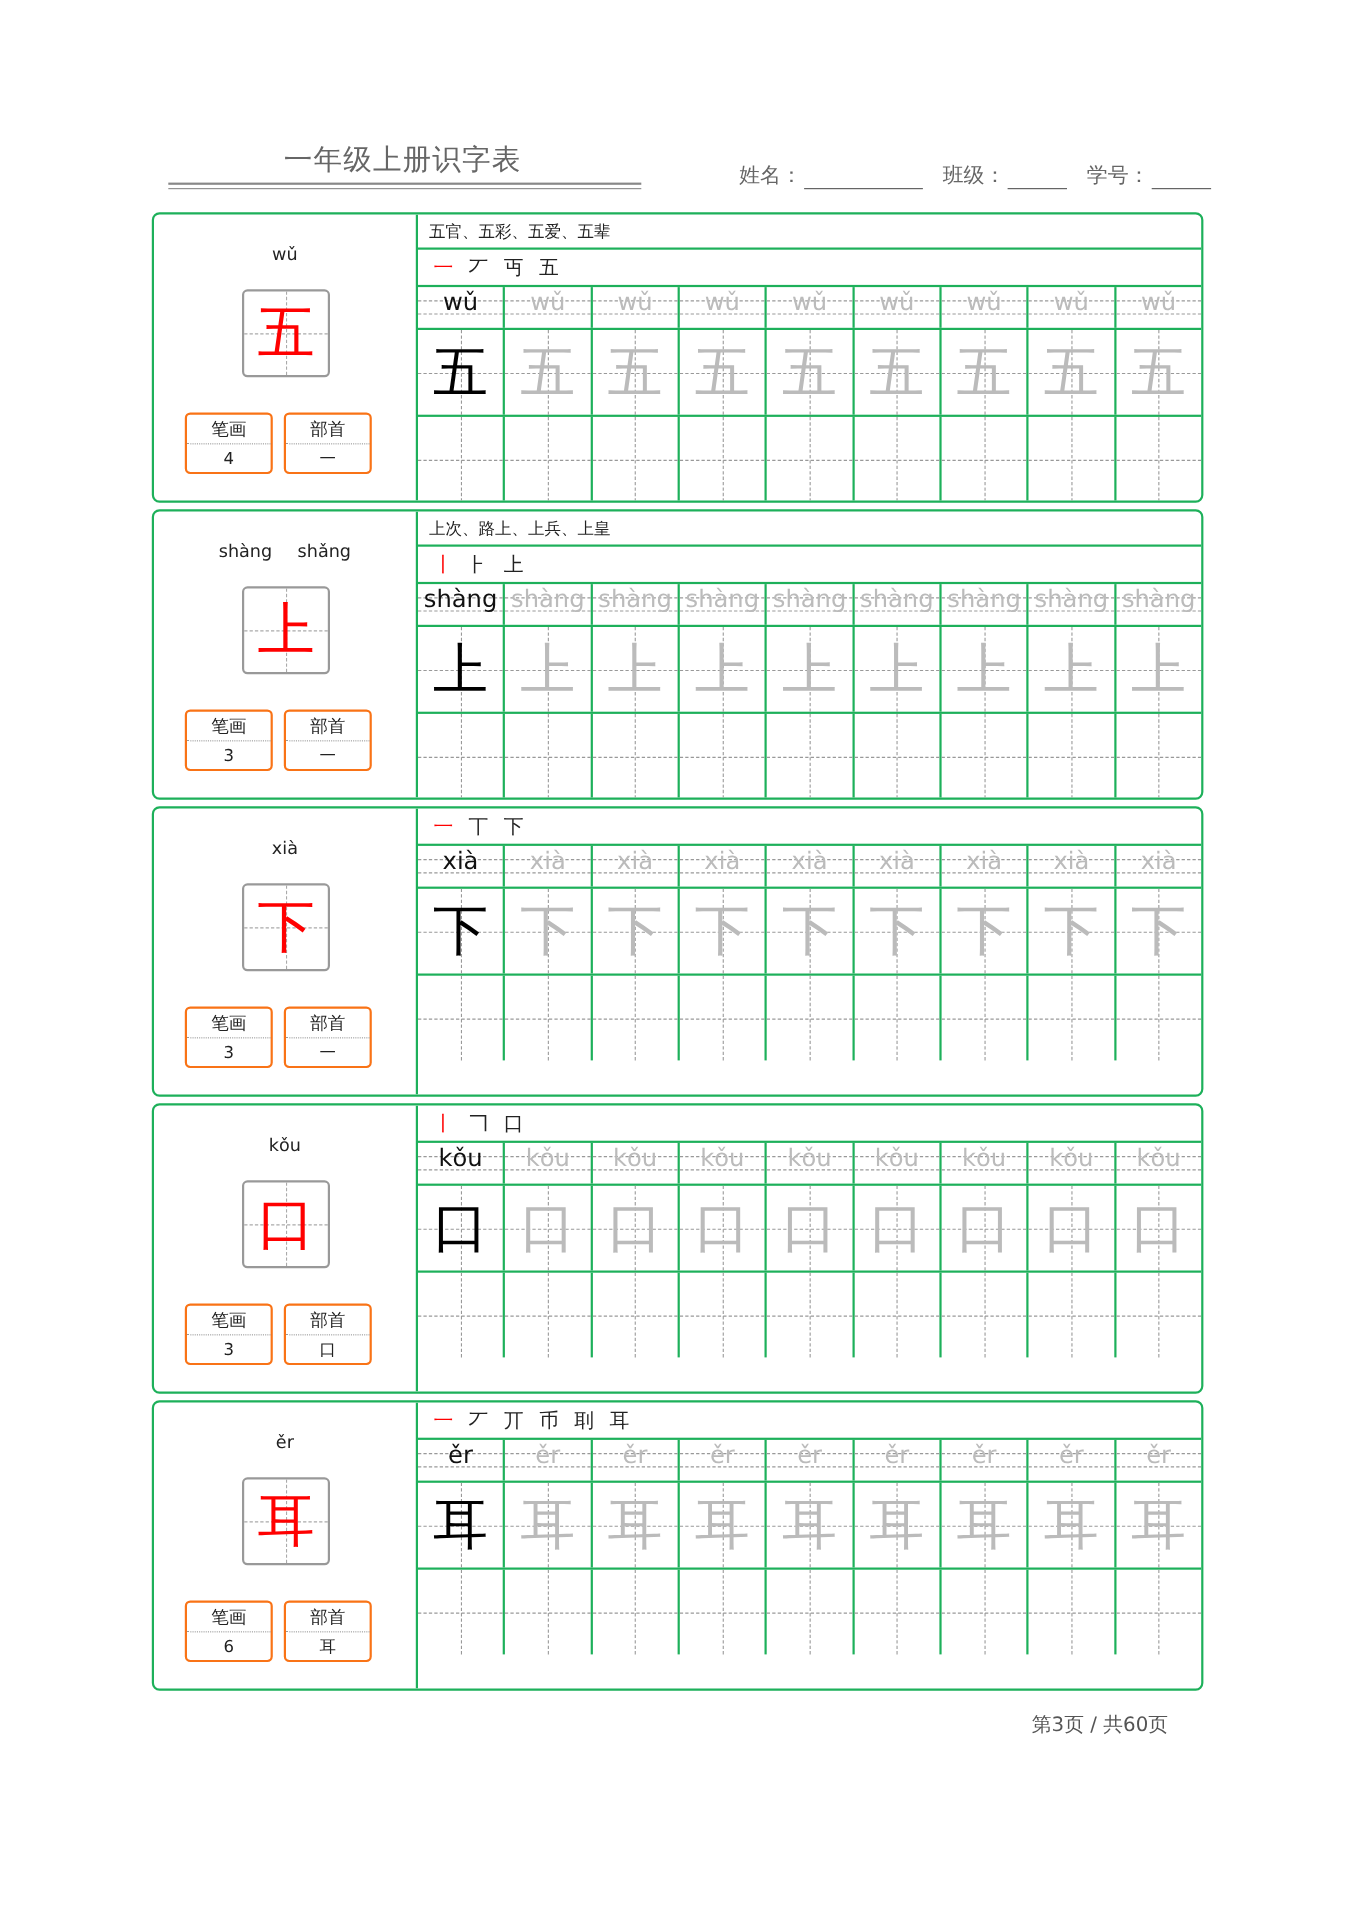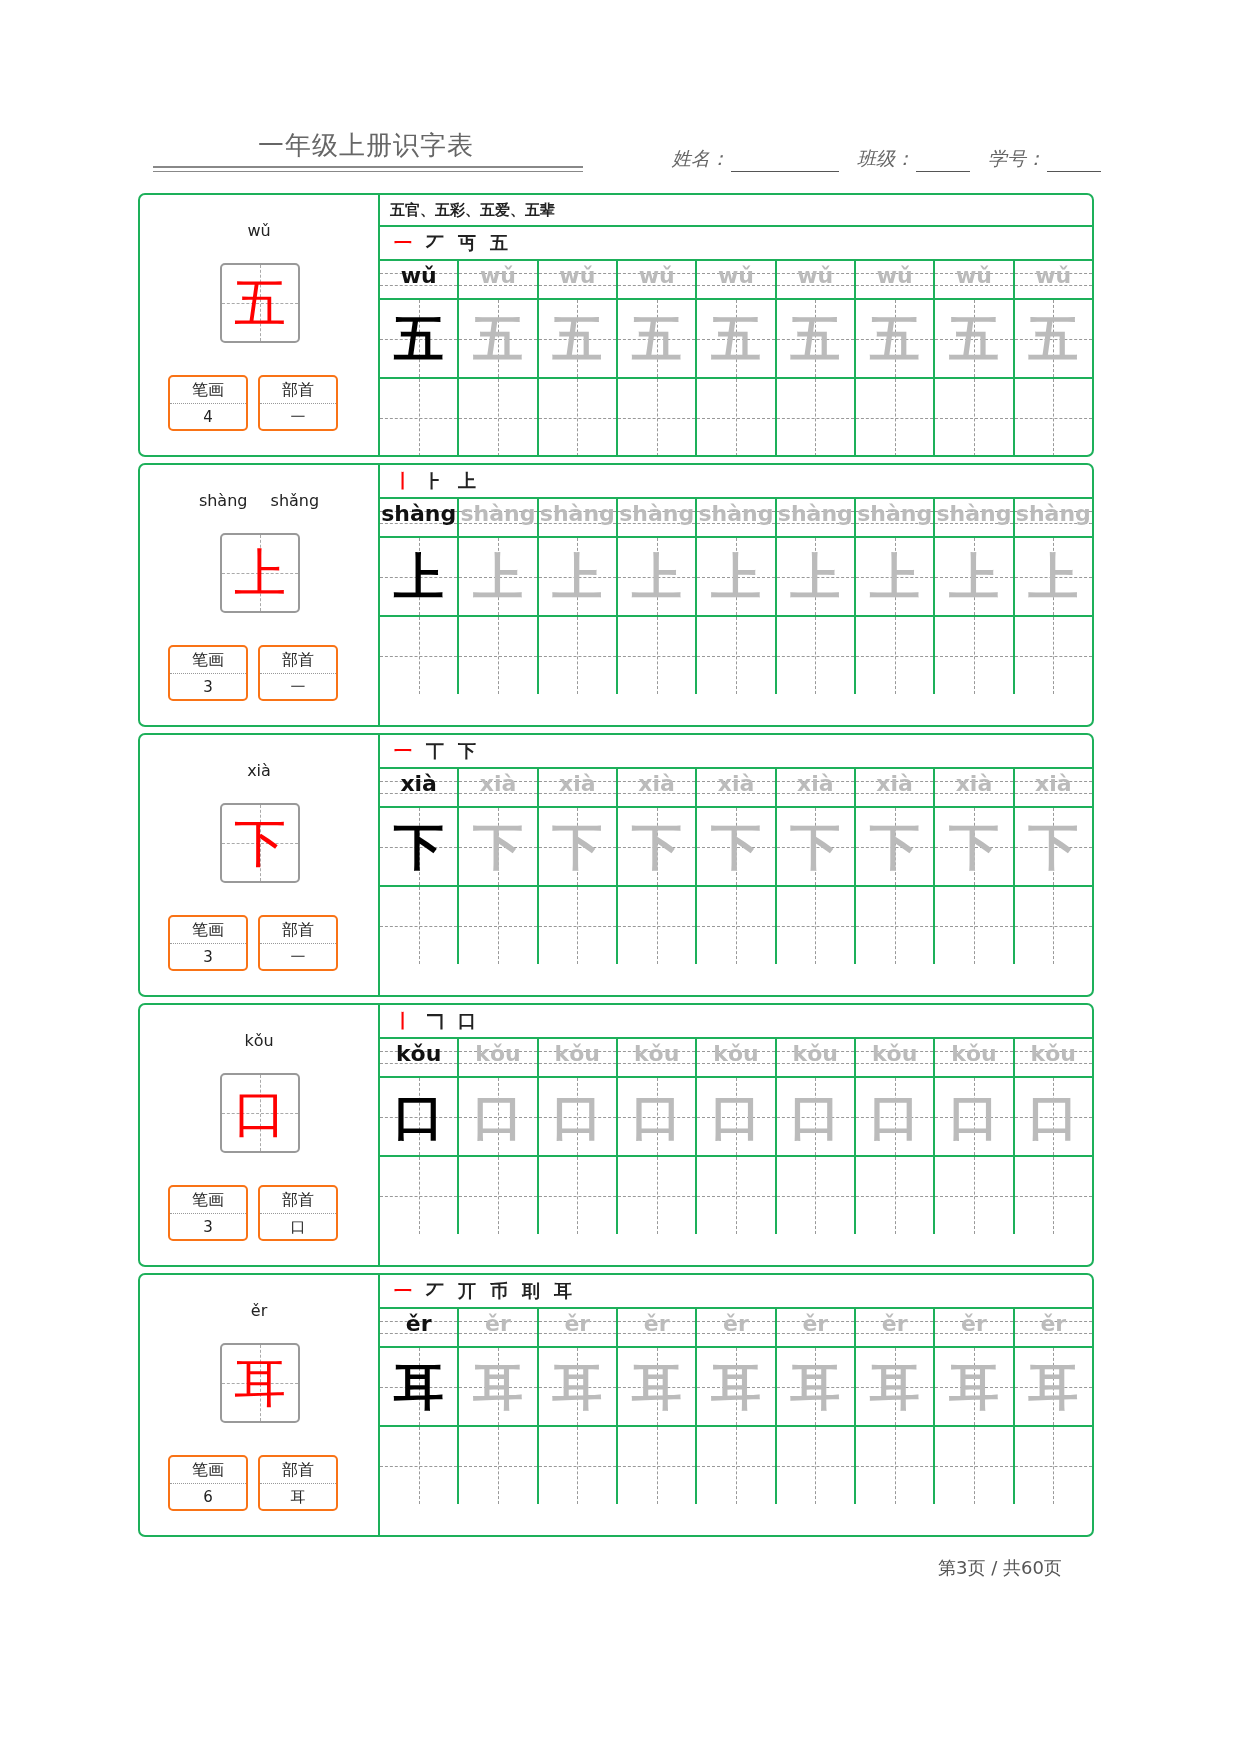--- a/index.html
+++ b/index.html
@@ -1,33 +1,33 @@
 <!DOCTYPE html>
 <html><head>
 <meta charset="utf-8">
 <style>
   html,body{margin:0;padding:0;background:#fff;}
   body{width:1240px;height:1754px;position:relative;font-family:"DejaVu Sans","Liberation Sans",sans-serif;color:#222;overflow:hidden;}
   .title{position:absolute;left:150px;top:128px;width:432px;text-align:center;font-size:26px;font-weight:normal;color:#666;letter-spacing:1px;}
   .title-rule1{position:absolute;left:153px;top:166px;width:430px;height:0;border-top:2px solid #888;}
   .title-rule2{position:absolute;left:153px;top:171px;width:430px;height:0;border-top:1px solid #888;}
   .fields{position:absolute;left:672px;top:146px;font-size:19px;color:#666;display:flex;align-items:flex-end;}
-  .field-label{margin-right:2px;font-style:italic;}
+  .field-label{margin-right:2px;}
   .field-line{display:inline-block;border-bottom:1.5px solid #555;height:22px;margin-right:18px;}
   .card{position:absolute;left:138px;width:956px;height:264px;border:2px solid #1db05a;border-radius:7px;box-sizing:border-box;overflow:hidden;}
   .left{position:absolute;left:0;top:0;width:240px;height:100%;border-right:2px solid #1db05a;box-sizing:border-box;}
   .pinyin-top{position:absolute;top:26px;left:0;width:238px;text-align:center;font-size:16px;color:#222;word-spacing:18px;}
   .big-box{position:absolute;left:80px;top:68px;width:80px;height:80px;border:2px solid #999;border-radius:5px;box-sizing:border-box;}
   .big-box .dh{position:absolute;left:0;right:0;top:38px;border-top:1.5px dashed #aaa;}
   .big-box .dv{position:absolute;top:0;bottom:0;left:38px;border-left:1.5px dashed #aaa;}
   .big-char{position:absolute;left:0;top:0;width:76px;height:76px;line-height:76px;text-align:center;font-size:52px;color:#f00;font-family:"DejaVu Serif",serif;}
   .info-box{position:absolute;top:180px;width:80px;height:56px;border:2px solid #f97316;border-radius:5px;box-sizing:border-box;text-align:center;}
   .info-box .lbl{height:26px;line-height:26px;font-size:16px;border-bottom:1px dotted #999;}
   .info-box .val{height:26px;line-height:26px;font-size:15px;}
-  .right{position:absolute;left:240px;top:0;right:0;height:100%;font-weight:bold;}
+  .right{position:absolute;left:240px;top:0;right:0;height:100%;}
   .words{height:32px;line-height:30px;border-bottom:2px solid #1db05a;box-sizing:border-box;padding-left:10px;font-size:15px;}
   .strokes{height:34px;border-bottom:2px solid #1db05a;box-sizing:border-box;padding-left:14px;display:flex;align-items:center;font-size:18px;font-family:"DejaVu Serif",serif;}
   .strokes span{margin-right:14px;}
   .row{display:flex;box-sizing:border-box;border-bottom:2px solid #1db05a;}
   .row:last-child{border-bottom:none;}
   .row.py{height:39px;}
   .row.ch{height:79px;}
   .row.bl{height:77px;}
   .cell{position:relative;flex:1;border-right:2px solid #1db05a;box-sizing:border-box;}
   .cell:last-child{border-right:none;}
@@ -228,20 +228,21 @@
         <div class="info-box" style="left:28px">
           <div class="lbl">笔画</div>
           <div class="val">3</div>
         </div>
         <div class="info-box" style="left:118px">
           <div class="lbl">部首</div>
           <div class="val">一</div>
         </div>
       </div>
       <div class="right">
+        <div class="words">上次、路上、上兵、上皇</div>
         <div class="strokes">
           <span style="color:#f00">丨</span>
           <span>⺊</span>
           <span>上</span>
         </div>
         <div class="row py">
           <div class="cell first">
             <div class="l1"></div>
             <div class="l2"></div>
             <div class="t">shàng</div>

